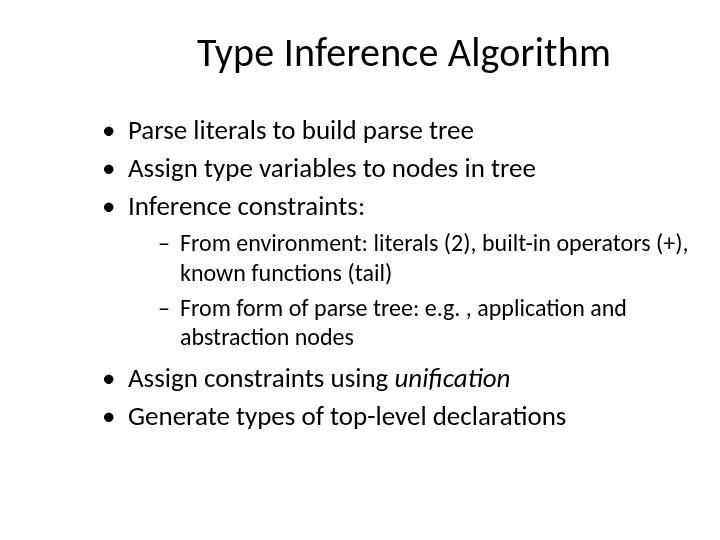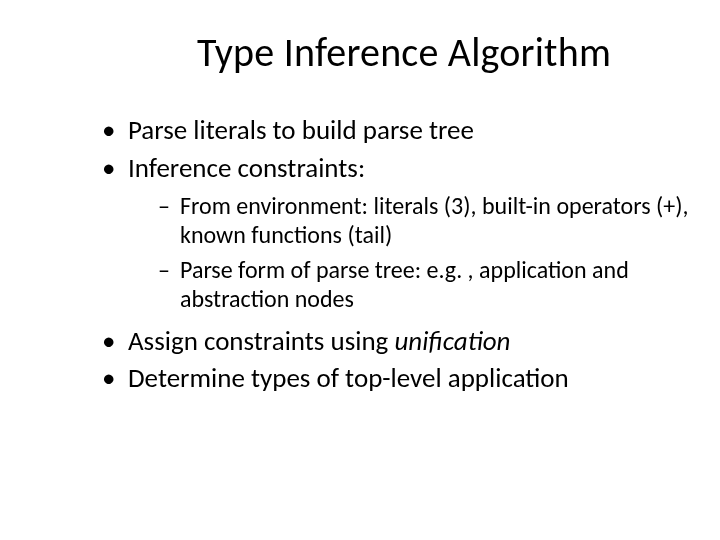--- a/index.html
+++ b/index.html
@@ -66,25 +66,26 @@
   .ital { font-style: italic; text-align: right; }
 </style>
 </head>
 <body>
 
 <div class="slide">
   <h1 class="title">Type Inference Algorithm</h1>
 
   <ul class="level1">
     <li>Parse literals to build parse tree</li>
+    <li>Assign type variables to nodes in tree</li>
     <li>
       <span>Inference constraints:</span>
       <ul class="level2">
-        <li>From environment: literals (3), built-in operators (+), known functions (tail)</li>
-        <li>Parse form of parse tree: e.g. , application and abstraction nodes</li>
+        <li>From environment: literals (2), built-in operators (+), known functions (tail)</li>
+        <li>From form of parse tree: e.g. , application and abstraction nodes</li>
       </ul>
     </li>
     <li>
       <span>Assign constraints using </span><span class="ital">unification</span>
     </li>
-    <li>Determine types of top-level application</li>
+    <li>Generate types of top-level declarations</li>
   </ul>
 </div>
 
 </body></html>

